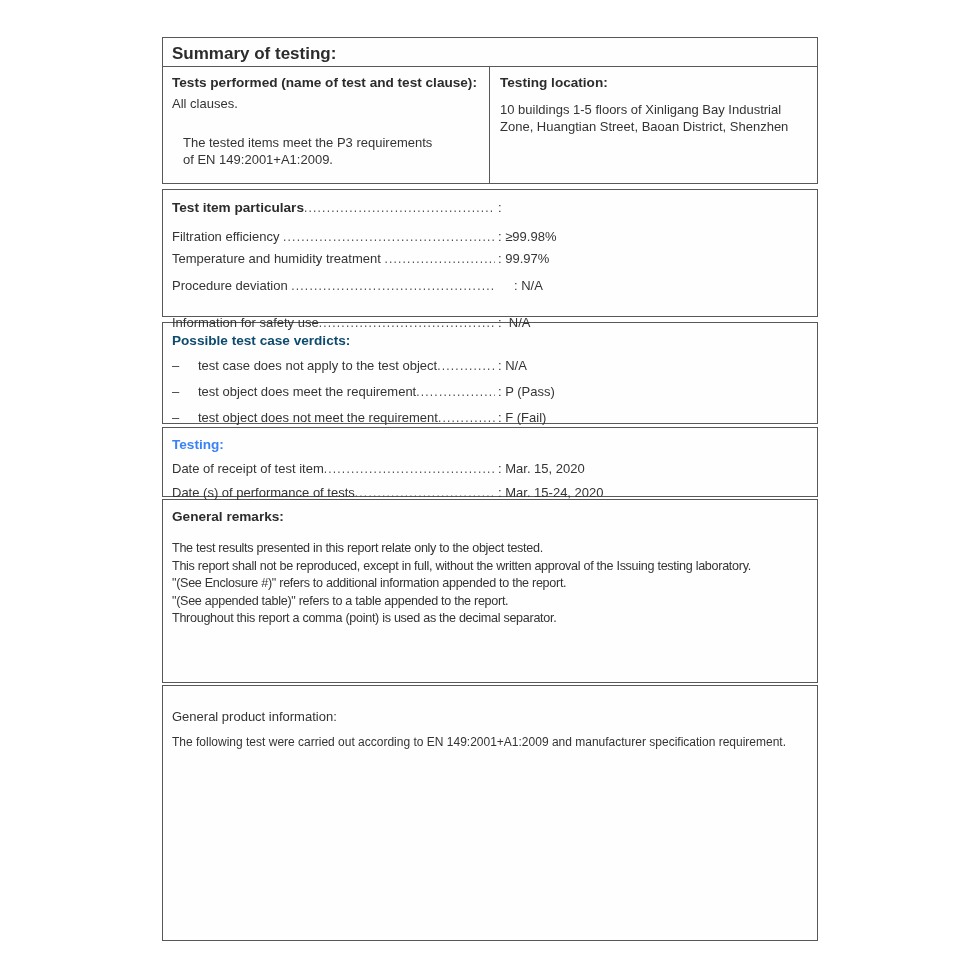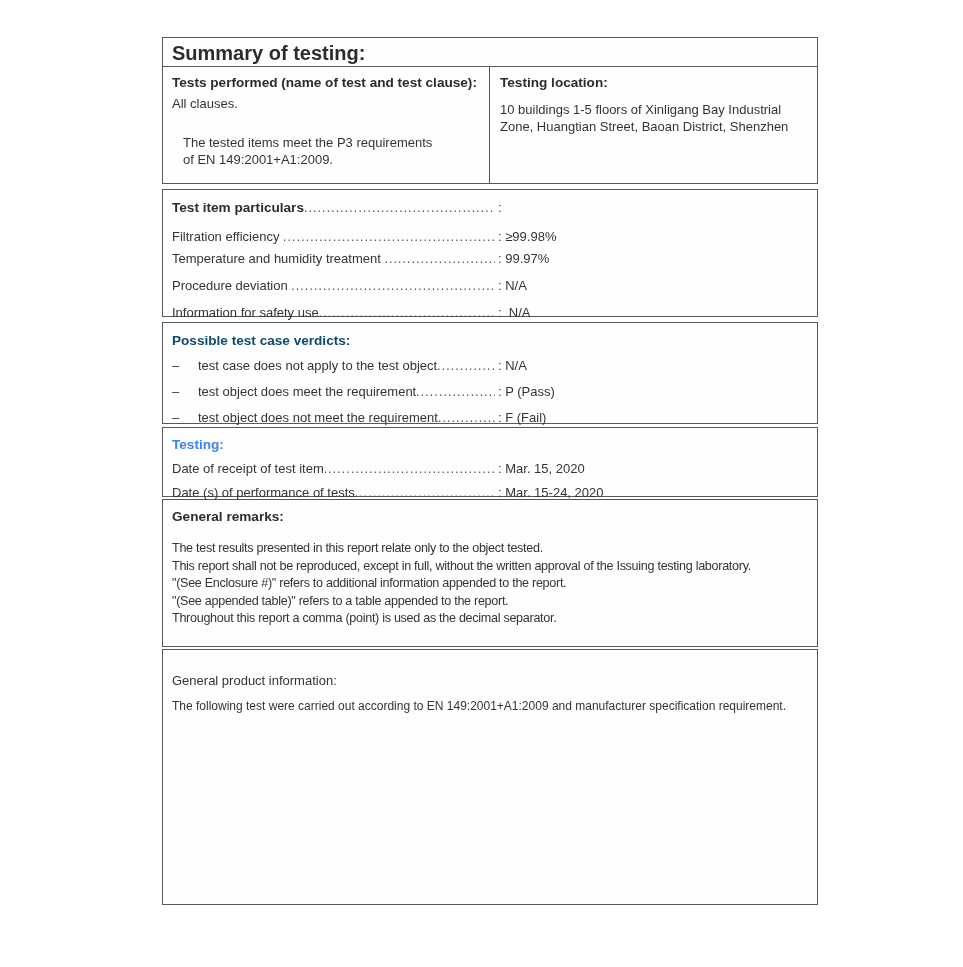--- a/index.html
+++ b/index.html
@@ -27,21 +27,21 @@
     background: #fffefe;
     padding: 6px 9px;
     font-size: 13px;
     line-height: 17px;
   }
 
   
   .sec-summary {
     height: 31px;
     padding-top: 7px;
-    font-size: 20px;
+    font-size: 17px;
     font-weight: bold;
     color: #2c2c2c;
   }
 
   
   .sec-cols {
     height: 118px;
     display: flex;
     padding: 0;
     margin-top: -1.6px;
@@ -99,39 +99,39 @@
     white-space: pre;
     padding-left: 3px;
   }
 
   
   .sec-particulars { margin-top: 5px; height: 128px; padding-top: 9px; }
   .sec-particulars .hd-row { margin-bottom: 11px; }
   .sec-particulars .hd-row .lbl { font-weight: bold; font-size: 13.6px; color: #2c2c2c; }
   .sec-particulars .r1 { margin-bottom: 4px; }
   .sec-particulars .r2 { margin-bottom: 9px; }
-  .sec-particulars .r3 { margin-bottom: 9px; }
+  .sec-particulars .r3 { margin-bottom: 19px; gap: 16px; }
 
   
   .sec-verdicts { margin-top: 5px; height: 102px; padding-top: 9px; }
   .sec-verdicts .title { font-weight: bold; font-size: 13.6px; color: #0c4a6e; margin-bottom: 8px; }
   .verdict { margin-top: 8px; }
   .verdict .bullet {
     flex: 0 0 26px;
     color: #3a3a3a;
   }
   .verdict .lead { flex: 0 0 297px; }
 
   
   .sec-testing { margin-top: 3px; height: 70px; padding-top: 8px; }
   .sec-testing .title { font-weight: bold; font-size: 13.6px; color: #3b82f6; margin-bottom: 7px; }
   .sec-testing .trow { margin-top: 6px; }
 
   
-  .sec-remarks { margin-top: 2px; height: 148px; padding-top: 8px; }
+  .sec-remarks { margin-top: 2px; height: 184px; padding-top: 8px; }
   .sec-remarks .title { font-weight: bold; font-size: 13.6px; color: #2c2c2c; margin-bottom: 15px; }
   .remark-line {
     font-size: 12.6px;
     letter-spacing: -0.3px;
     line-height: 17.5px;
     white-space: nowrap;
     overflow: hidden;
   }
 
   

